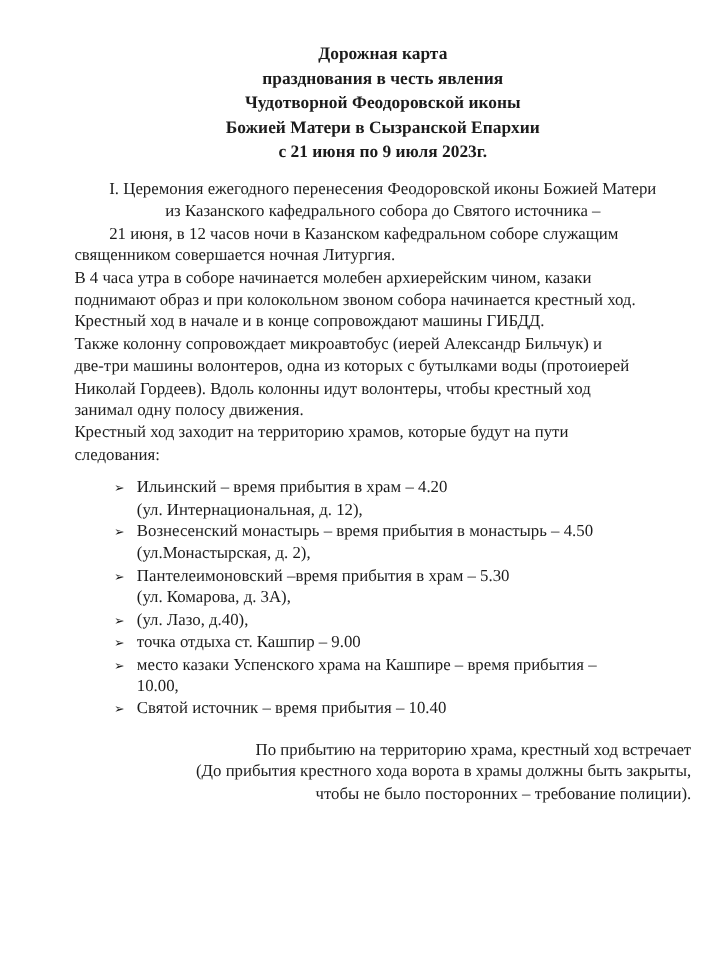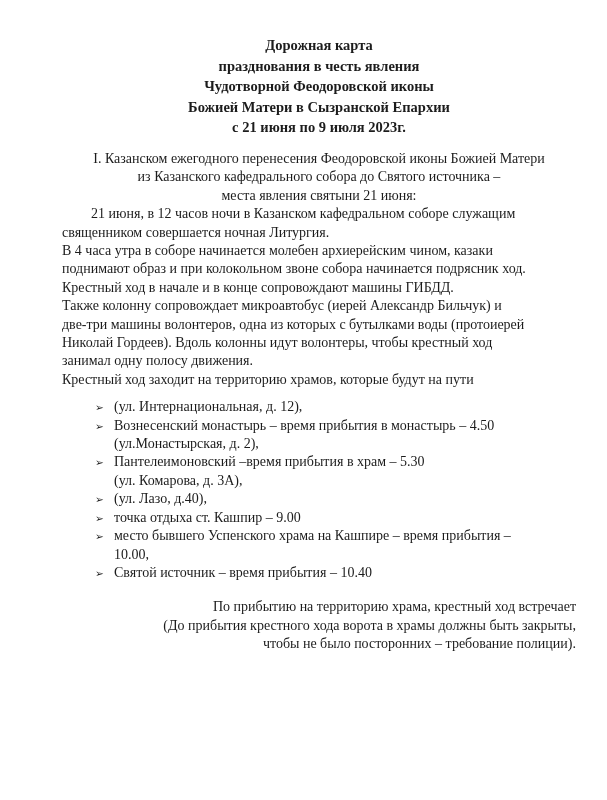--- a/index.html
+++ b/index.html
@@ -62,43 +62,44 @@
 
     <div class="doc-title">
       <div class="line">Дорожная карта</div>
       <div class="line">празднования в честь явления</div>
       <div class="line">Чудотворной Феодоровской иконы</div>
       <div class="line">Божией Матери в Сызранской Епархии</div>
       <div class="line">с 21 июня по 9 июля 2023г.</div>
     </div>
 
     <div class="section-heading">
-      <div class="line">I. Казанском ежегодного перенесения Феодоровской иконы Божией Матери</div>
+      <div class="line">I. Церемония ежегодного перенесения Феодоровской иконы Божией Матери</div>
       <div class="line">из Казанского кафедрального собора до Святого источника –</div>
-      <div class="line">места явления святыни 21 июня:</div>
     </div>
 
     <div class="body-paragraphs">
       <div class="line first-line-indent">21 июня, в 12 часов ночи в Казанском кафедральном соборе служащим</div>
       <div class="line">священником совершается ночная Литургия.</div>
       <div class="line">В 4 часа утра в соборе начинается молебен архиерейским чином, казаки</div>
-      <div class="line">поднимают образ и при колокольном звоне собора начинается подрясник ход.</div>
+      <div class="line">поднимают образ и при колокольном звоном собора начинается крестный ход.</div>
       <div class="line">Крестный ход в начале и в конце сопровождают машины ГИБДД.</div>
       <div class="line">Также колонну сопровождает микроавтобус (иерей Александр Бильчук) и</div>
       <div class="line">две-три машины волонтеров, одна из которых с бутылками воды (протоиерей</div>
       <div class="line">Николай Гордеев). Вдоль колонны идут волонтеры, чтобы крестный ход</div>
       <div class="line">занимал одну полосу движения.</div>
       <div class="line">Крестный ход заходит на территорию храмов, которые будут на пути</div>
+      <div class="line">следования:</div>
     </div>
 
     <div class="route-list">
 
       <div class="list-item">
         <span class="bullet">➢</span>
         <div class="item-lines">
+          <div class="line">Ильинский – время прибытия в храм – 4.20</div>
           <div class="line">(ул. Интернациональная, д. 12),</div>
         </div>
       </div>
 
       <div class="list-item">
         <span class="bullet">➢</span>
         <div class="item-lines">
           <div class="line">Вознесенский монастырь – время прибытия в монастырь – 4.50</div>
           <div class="line">(ул.Монастырская, д. 2),</div>
         </div>
@@ -122,21 +123,21 @@
       <div class="list-item">
         <span class="bullet">➢</span>
         <div class="item-lines">
           <div class="line">точка отдыха ст. Кашпир – 9.00</div>
         </div>
       </div>
 
       <div class="list-item">
         <span class="bullet">➢</span>
         <div class="item-lines">
-          <div class="line">место бывшего Успенского храма на Кашпире – время прибытия –</div>
+          <div class="line">место казаки Успенского храма на Кашпире – время прибытия –</div>
           <div class="line">10.00,</div>
         </div>
       </div>
 
       <div class="list-item">
         <span class="bullet">➢</span>
         <div class="item-lines">
           <div class="line">Святой источник – время прибытия – 10.40</div>
         </div>
       </div>

